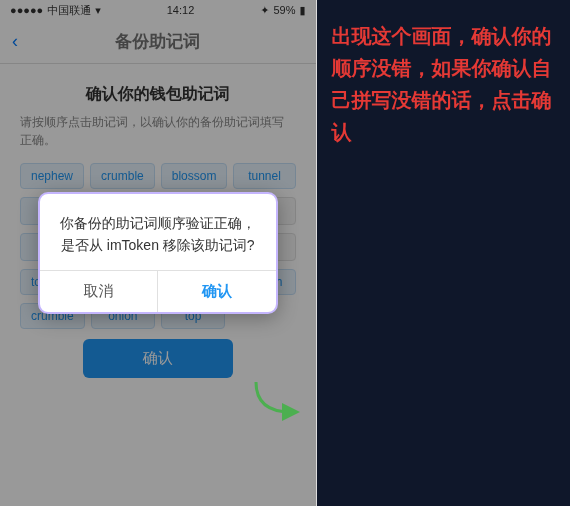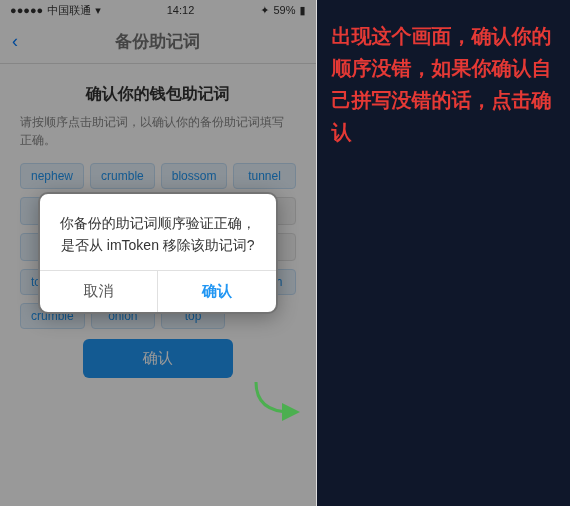--- a/index.html
+++ b/index.html
@@ -126,21 +126,21 @@
       align-items: center;
       justify-content: center;
     }
 
     
     .dialog {
       background: #fff;
       border-radius: 10px;
       width: 240px;
       overflow: hidden;
-      border: 2px solid #737373;
+      border: 2px solid #c4b5fd;
       box-shadow: 0 4px 20px rgba(0,0,0,0.3);
     }
     .dialog-body {
       padding: 18px 16px 14px;
       text-align: center;
     }
     .dialog-text {
       font-size: 14px;
       color: #333;
       line-height: 1.6;

